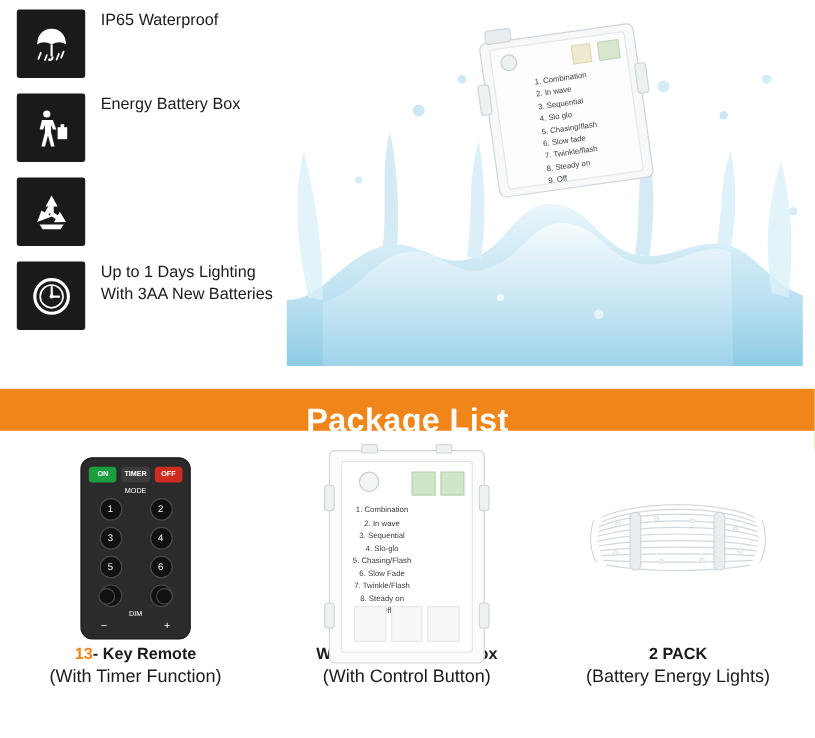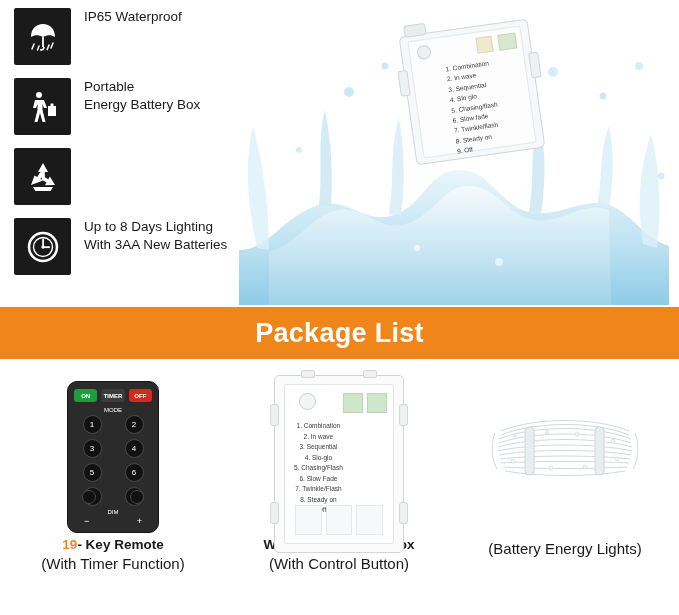--- a/index.html
+++ b/index.html
@@ -52,21 +52,21 @@
     margin-left: 13px;
     font-size: 13.5px;
     color: #1a1a1a;
     line-height: 1.35;
   }
   .ftext .l2 { display:block; }
 
   
   .banner {
     position: absolute;
-    left: 0; top: 307px;
+    left: 0; top: 324px;
     width: 679px; height: 52px;
     background: #f08519;
     display: flex;
     align-items: center;
     justify-content: center;
   }
   .banner-title {
     color: #ffffff;
     font-size: 27px;
     font-weight: bold;
@@ -279,21 +279,20 @@
       <div class="feature">
         <div class="ficon">
           <svg width="36" height="36" viewBox="0 0 36 36">
             <circle cx="14" cy="6" r="3" fill="#fff"></circle>
             <path d="M10 11 h9 l3 8 h-3 l-1.5 -4 v6 l3 12 h-3 l-2.5 -9 l-2.5 9 h-3 l3 -12 v-6 l-1.5 4 h-3 Z" fill="#fff"></path>
             <rect x="23" y="17" width="8" height="10" fill="#fff"></rect>
             <rect x="25.5" y="14.5" width="3" height="3" fill="#fff"></rect>
           </svg>
         </div>
         <div class="ftext">
-          <span class="l2">Portable</span>
           <span class="l2">Energy Battery Box</span>
         </div>
       </div>
 
       <div class="feature">
         <div class="ficon">
           <svg width="36" height="36" viewBox="0 0 36 36">
             <path d="M18 4 l5 9 h-3.2 l0 6 h-3.6 l0 -6 h-3.2 Z" fill="#fff"></path>
             <path d="M6 26 l3.5 -9.5 l2.8 1.6 l3 -5.2 l3.1 1.8 l-3 5.2 l2.8 1.6 Z" fill="#fff"></path>
             <path d="M30 26 l-10 0.2 l1.5 -2.8 l-5.2 -3 l1.8 -3.1 l5.2 3 l1.6 -2.8 Z" fill="#fff"></path>
@@ -306,21 +305,21 @@
         <div class="ficon">
           <svg width="36" height="36" viewBox="0 0 36 36">
             <circle cx="18" cy="18" r="14" fill="none" stroke="#fff" stroke-width="2.6"></circle>
             <circle cx="18" cy="18" r="9.5" fill="none" stroke="#fff" stroke-width="1.4"></circle>
             <rect x="17.2" y="9.5" width="1.8" height="9" fill="#fff"></rect>
             <rect x="18" y="17.3" width="7" height="1.8" fill="#fff"></rect>
             <circle cx="18" cy="18" r="1.7" fill="#fff"></circle>
           </svg>
         </div>
         <div class="ftext">
-          <span class="l2">Up to 8 Days Lighting</span>
+          <span class="l2">Up to 1 Days Lighting</span>
           <span class="l2">With 3AA New Batteries</span>
         </div>
       </div>
 
     </div>
   </div>
 
   <div class="banner">
     <span class="banner-title">Package List</span>
   </div>
@@ -349,21 +348,21 @@
           <div class="rdim">DIM</div>
           <div class="rbot">
             <span>−</span>
             <span>+</span>
           </div>
           <div style="position:absolute; left:14px; top:108px; width:14px; height:14px; border-radius:50%; background:#111; border:1px solid #4a4a4a;"></div>
           <div style="position:absolute; right:14px; top:108px; width:14px; height:14px; border-radius:50%; background:#111; border:1px solid #4a4a4a;"></div>
         </div>
       </div>
       <div class="cap1">
-        <span class="orange">19</span><span>- Key Remote</span>
+        <span class="orange">13</span><span>- Key Remote</span>
       </div>
       <div class="cap2">(With Timer Function)</div>
     </div>
 
     <div class="pitem" style="left:226px; top:8px;">
       <div class="art">
         <div class="bbox">
           <div class="bbox-ear" style="left:-5px; top:28px;"></div>
           <div class="bbox-ear" style="left:-5px; bottom:28px;"></div>
           <div class="bbox-ear" style="right:-5px; top:28px;"></div>
@@ -428,17 +427,18 @@
               <circle cx="92" cy="23" r="2"></circle>
                 <circle cx="128" cy="30" r="2"></circle>
               <circle cx="28" cy="50" r="2"></circle>
                 <circle cx="66" cy="57" r="2"></circle>
               <circle cx="100" cy="56" r="2"></circle>
                 <circle cx="132" cy="48" r="2"></circle>
             </g>
           </svg>
         </div>
       </div>
+      <div class="cap1">2 PACK</div>
       <div class="cap2">(Battery Energy Lights)</div>
     </div>
 
   </div>
 </div>
 
 </body></html>

